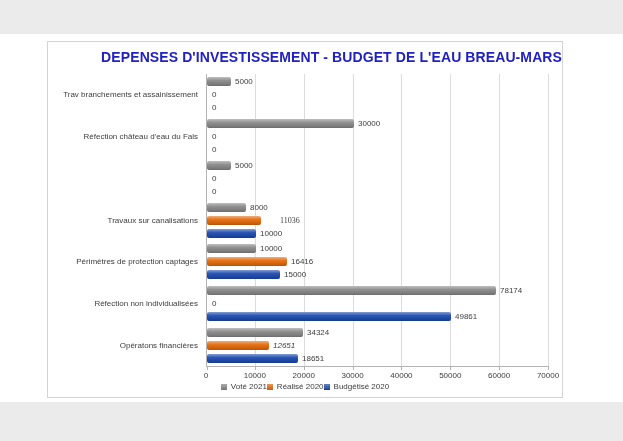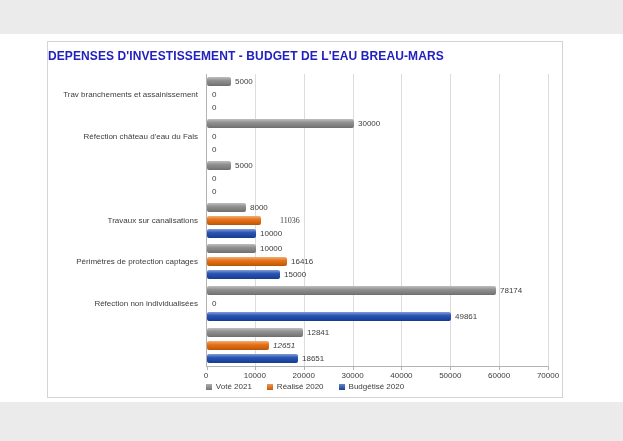--- a/index.html
+++ b/index.html
@@ -12,21 +12,21 @@
   .page{
     position:absolute;left:0;top:34px;width:623px;height:368px;
     background:#ffffff;
   }
   .chart-frame{
     position:absolute;left:47px;top:41px;width:516px;height:357px;
     background:#ffffff;border:1px solid #d4d4d4;box-sizing:border-box;
   }
   .chart-title{
     position:absolute;left:0;top:7px;width:100%;
-    text-align:left;font-size:12px;font-weight:bold;
+    text-align:right;font-size:14px;font-weight:bold;
     color:#2121c0;letter-spacing:0.1px;
   }
   .plot{
     position:absolute;left:158px;top:32px;width:342px;height:292px;
     border-left:1px solid #b3b3b3;border-bottom:1px solid #b3b3b3;
     box-sizing:content-box;
   }
   .gridline{
     position:absolute;top:0;width:1px;height:292px;background:#dcdcdc;
   }
@@ -45,21 +45,21 @@
   .category-label{
     position:absolute;left:4px;width:146px;text-align:right;
     font-size:8px;color:#3c3c3c;line-height:11px;white-space:nowrap;
   }
   .x-tick-label{
     position:absolute;top:329px;width:50px;text-align:center;
     font-size:8px;color:#3c3c3c;
   }
   .legend{
     position:absolute;left:0;top:340px;width:100%;
-    display:flex;justify-content:center;align-items:center;gap:15px;text-align:center;
+    display:flex;justify-content:center;align-items:center;gap:0;text-align:center;
   }
   .legend-item{display:flex;align-items:center;gap:4px;}
   .legend-swatch{
     width:6px;height:6px;display:inline-block;
     background-image:linear-gradient(to bottom, rgba(255,255,255,.3), rgba(0,0,0,.15));
   }
   .legend-label{font-size:8px;color:#3c3c3c;}
 </style>
 </head>
 <body>
@@ -135,19 +135,20 @@
     <div class="bar" style="left: 159px; top: 215.214px; width: 80px; background-color: rgb(229, 107, 12);"></div>
     <div class="value-label" style="left: 243px; top: 215.214px;">16416</div>
     <div class="bar" style="left: 159px; top: 228.214px; width: 73px; background-color: rgb(30, 76, 176);"></div>
     <div class="value-label" style="left: 236px; top: 228.214px;">15000</div>
     <div class="category-label" style="top: 255.929px;">Réfection non individualisées</div>
     <div class="bar" style="left: 159px; top: 243.929px; width: 289px; background-color: rgb(138, 138, 138);"></div>
     <div class="value-label" style="left: 452px; top: 243.929px;">78174</div>
     <div class="value-label" style="left: 164px; top: 256.929px;">0</div>
     <div class="bar" style="left: 159px; top: 269.929px; width: 244px; background-color: rgb(30, 76, 176);"></div>
     <div class="value-label" style="left: 407px; top: 269.929px;">49861</div>
+    <div class="category-label" style="top: 297.643px;">Opératons financières</div>
     <div class="bar" style="left: 159px; top: 285.643px; width: 96px; background-color: rgb(138, 138, 138);"></div>
-    <div class="value-label" style="left: 259px; top: 285.643px;">12841</div>
+    <div class="value-label" style="left: 259px; top: 285.643px;">34324</div>
     <div class="bar" style="left: 159px; top: 298.643px; width: 62px; background-color: rgb(229, 107, 12);"></div>
     <div class="value-label" style="left: 225px; top: 298.643px; font-style: italic;">12651</div>
     <div class="bar" style="left: 159px; top: 311.643px; width: 91px; background-color: rgb(30, 76, 176);"></div>
     <div class="value-label" style="left: 254px; top: 311.643px;">18651</div>
   </div>
 
 </body></html>

